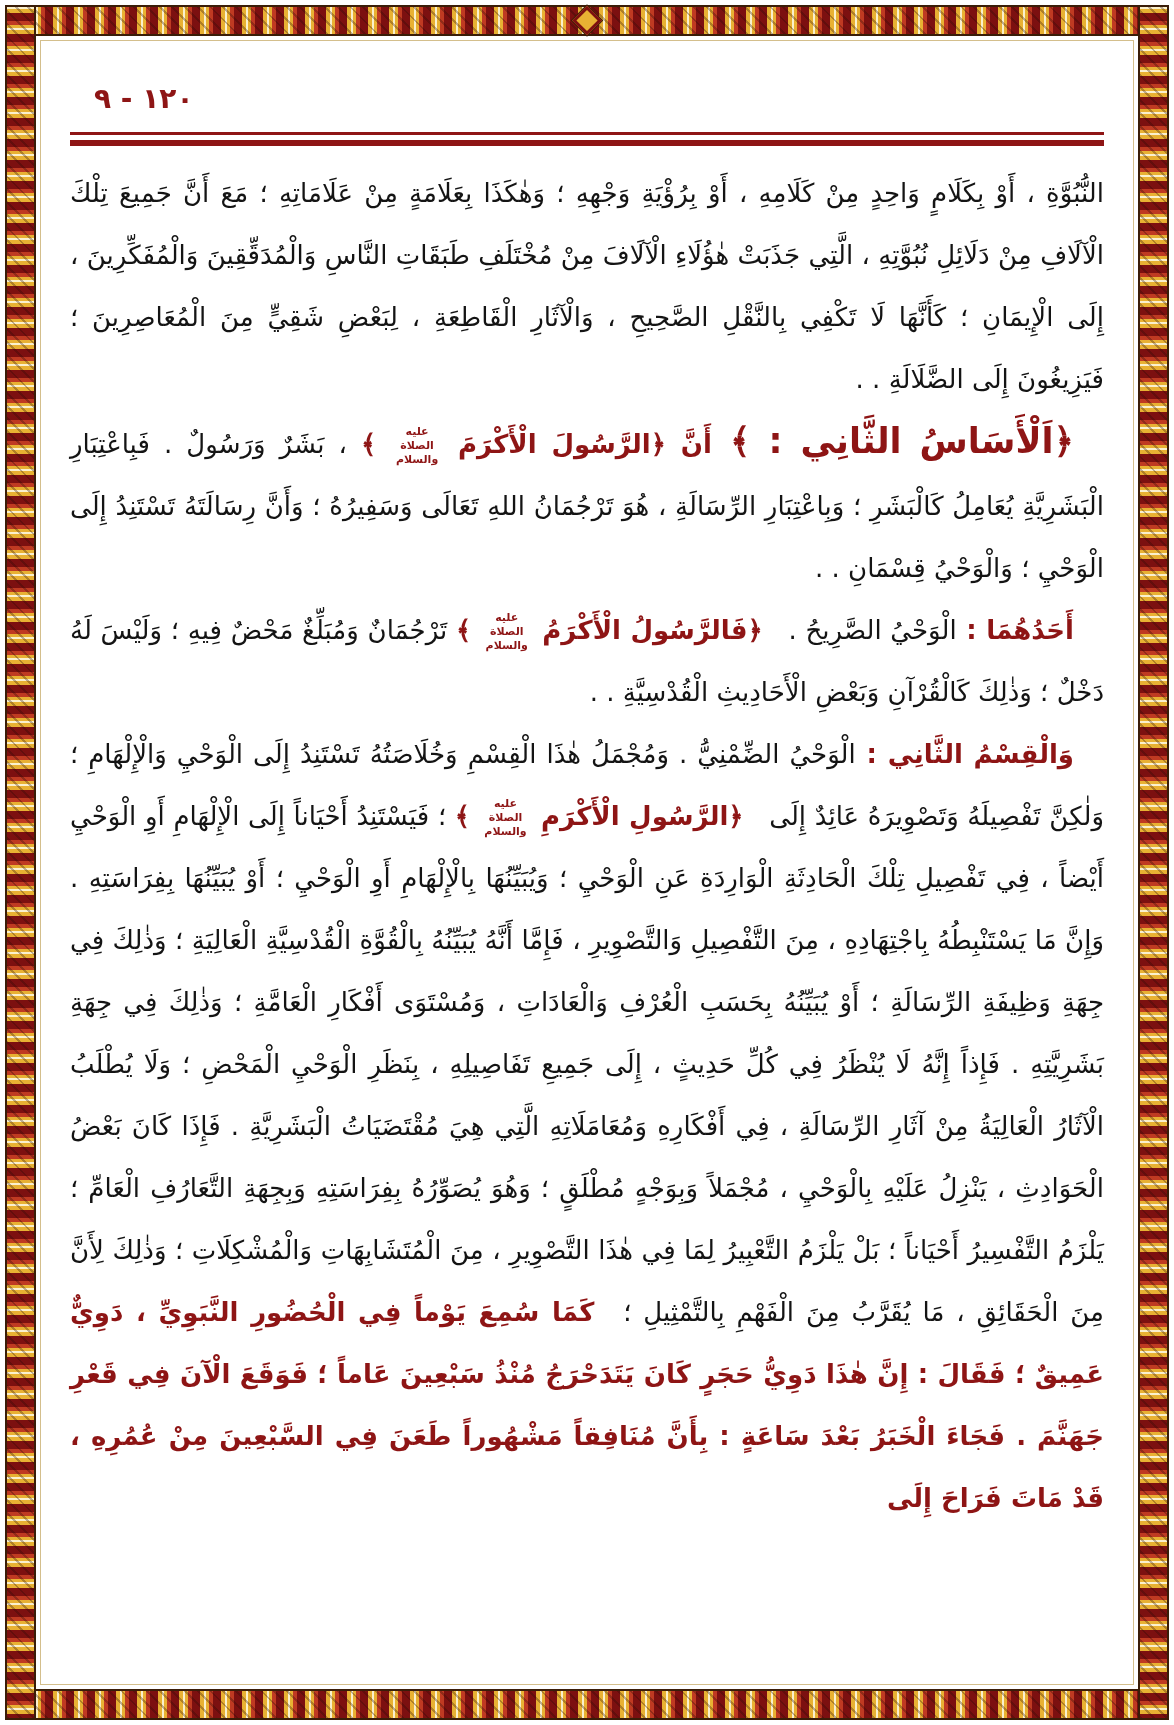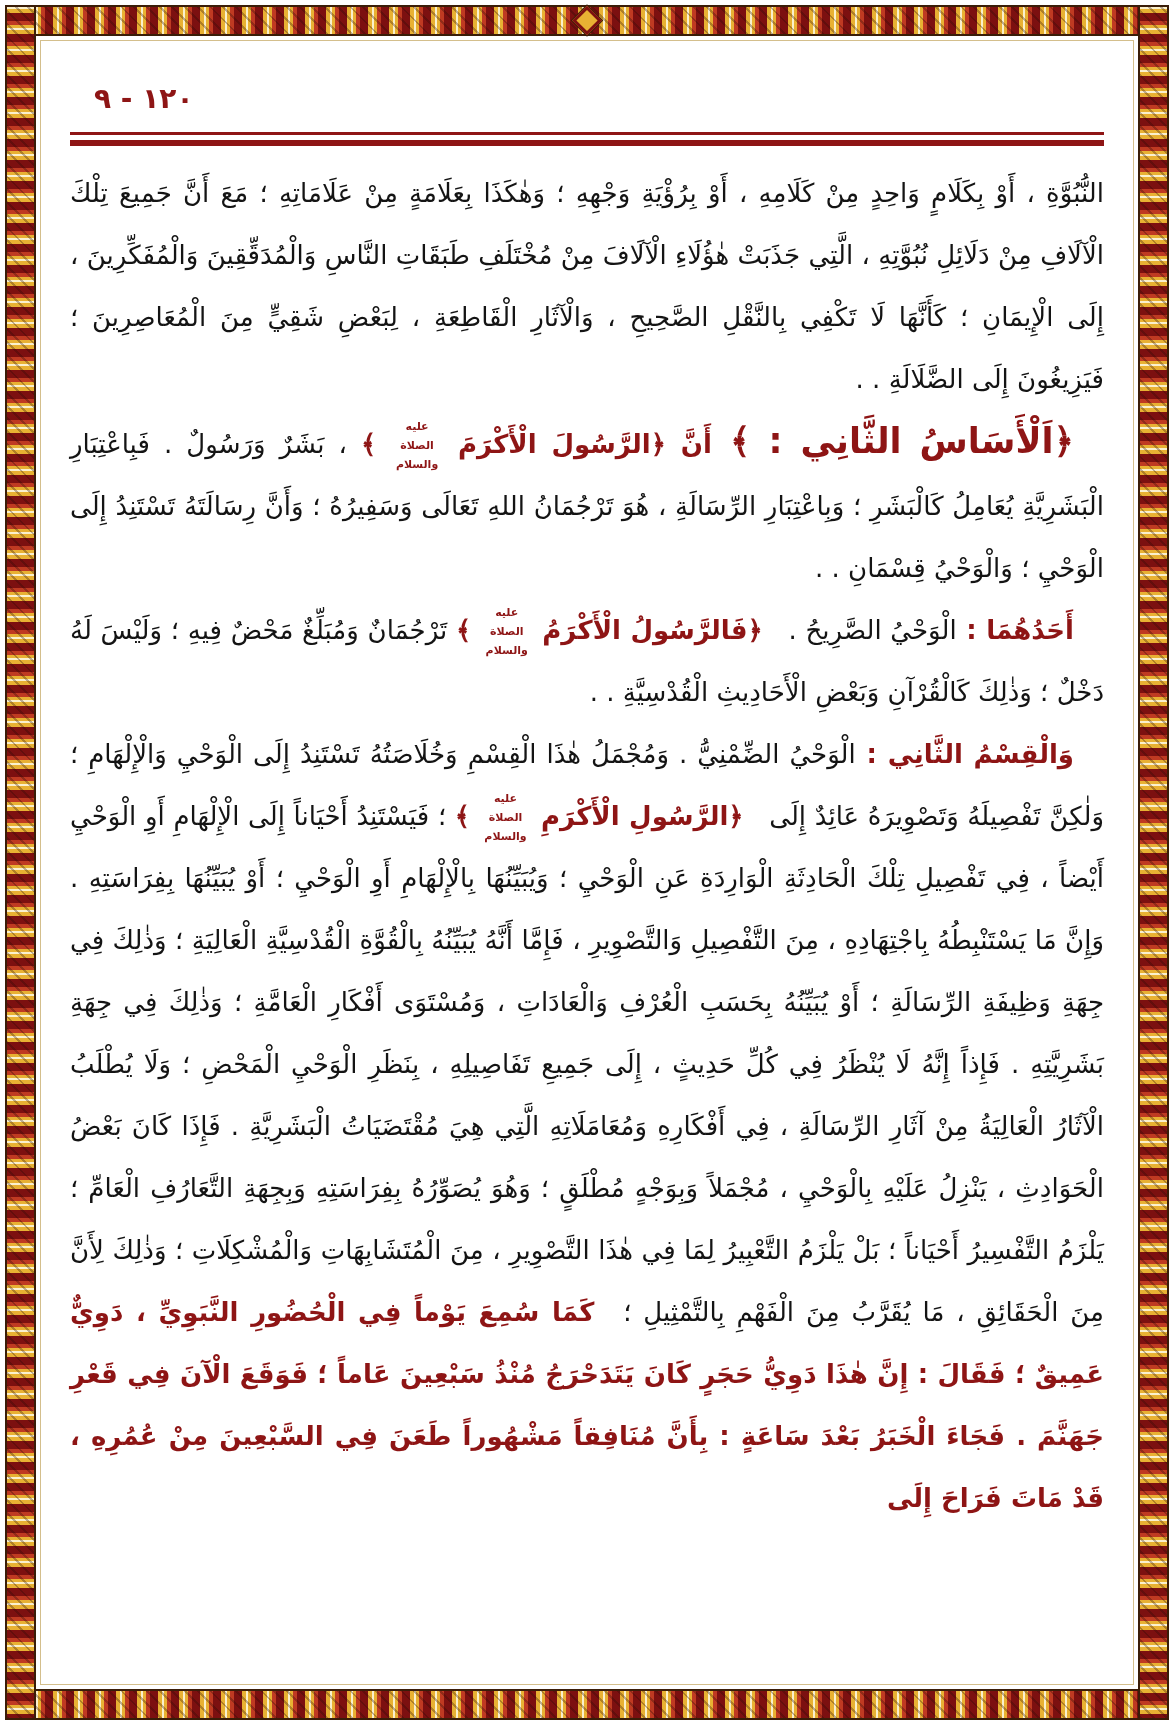--- a/index.html
+++ b/index.html
@@ -79,21 +79,21 @@
   }
   .body-text p{margin:0;}
   .body-text p.indent{text-indent:30px;}
   .seg-b{color:#141414;margin-left:17px;}
   .seg-r{color:#8e1515;font-weight:bold;}
   .seg-rh{color:#8e1515;font-weight:bold;font-size:35px;}
   .seg-sw{
     color:#8e1515;font-weight:bold;
     display:inline-block;
     width:52px;
-    font-size:11px;line-height:19px;
+    font-size:11px;line-height:14px;
     text-align:center;
     vertical-align:middle;
     letter-spacing:0;
     text-indent:0;
   }
 </style>
 </head>
 <body>
 
 <div class="frame">

